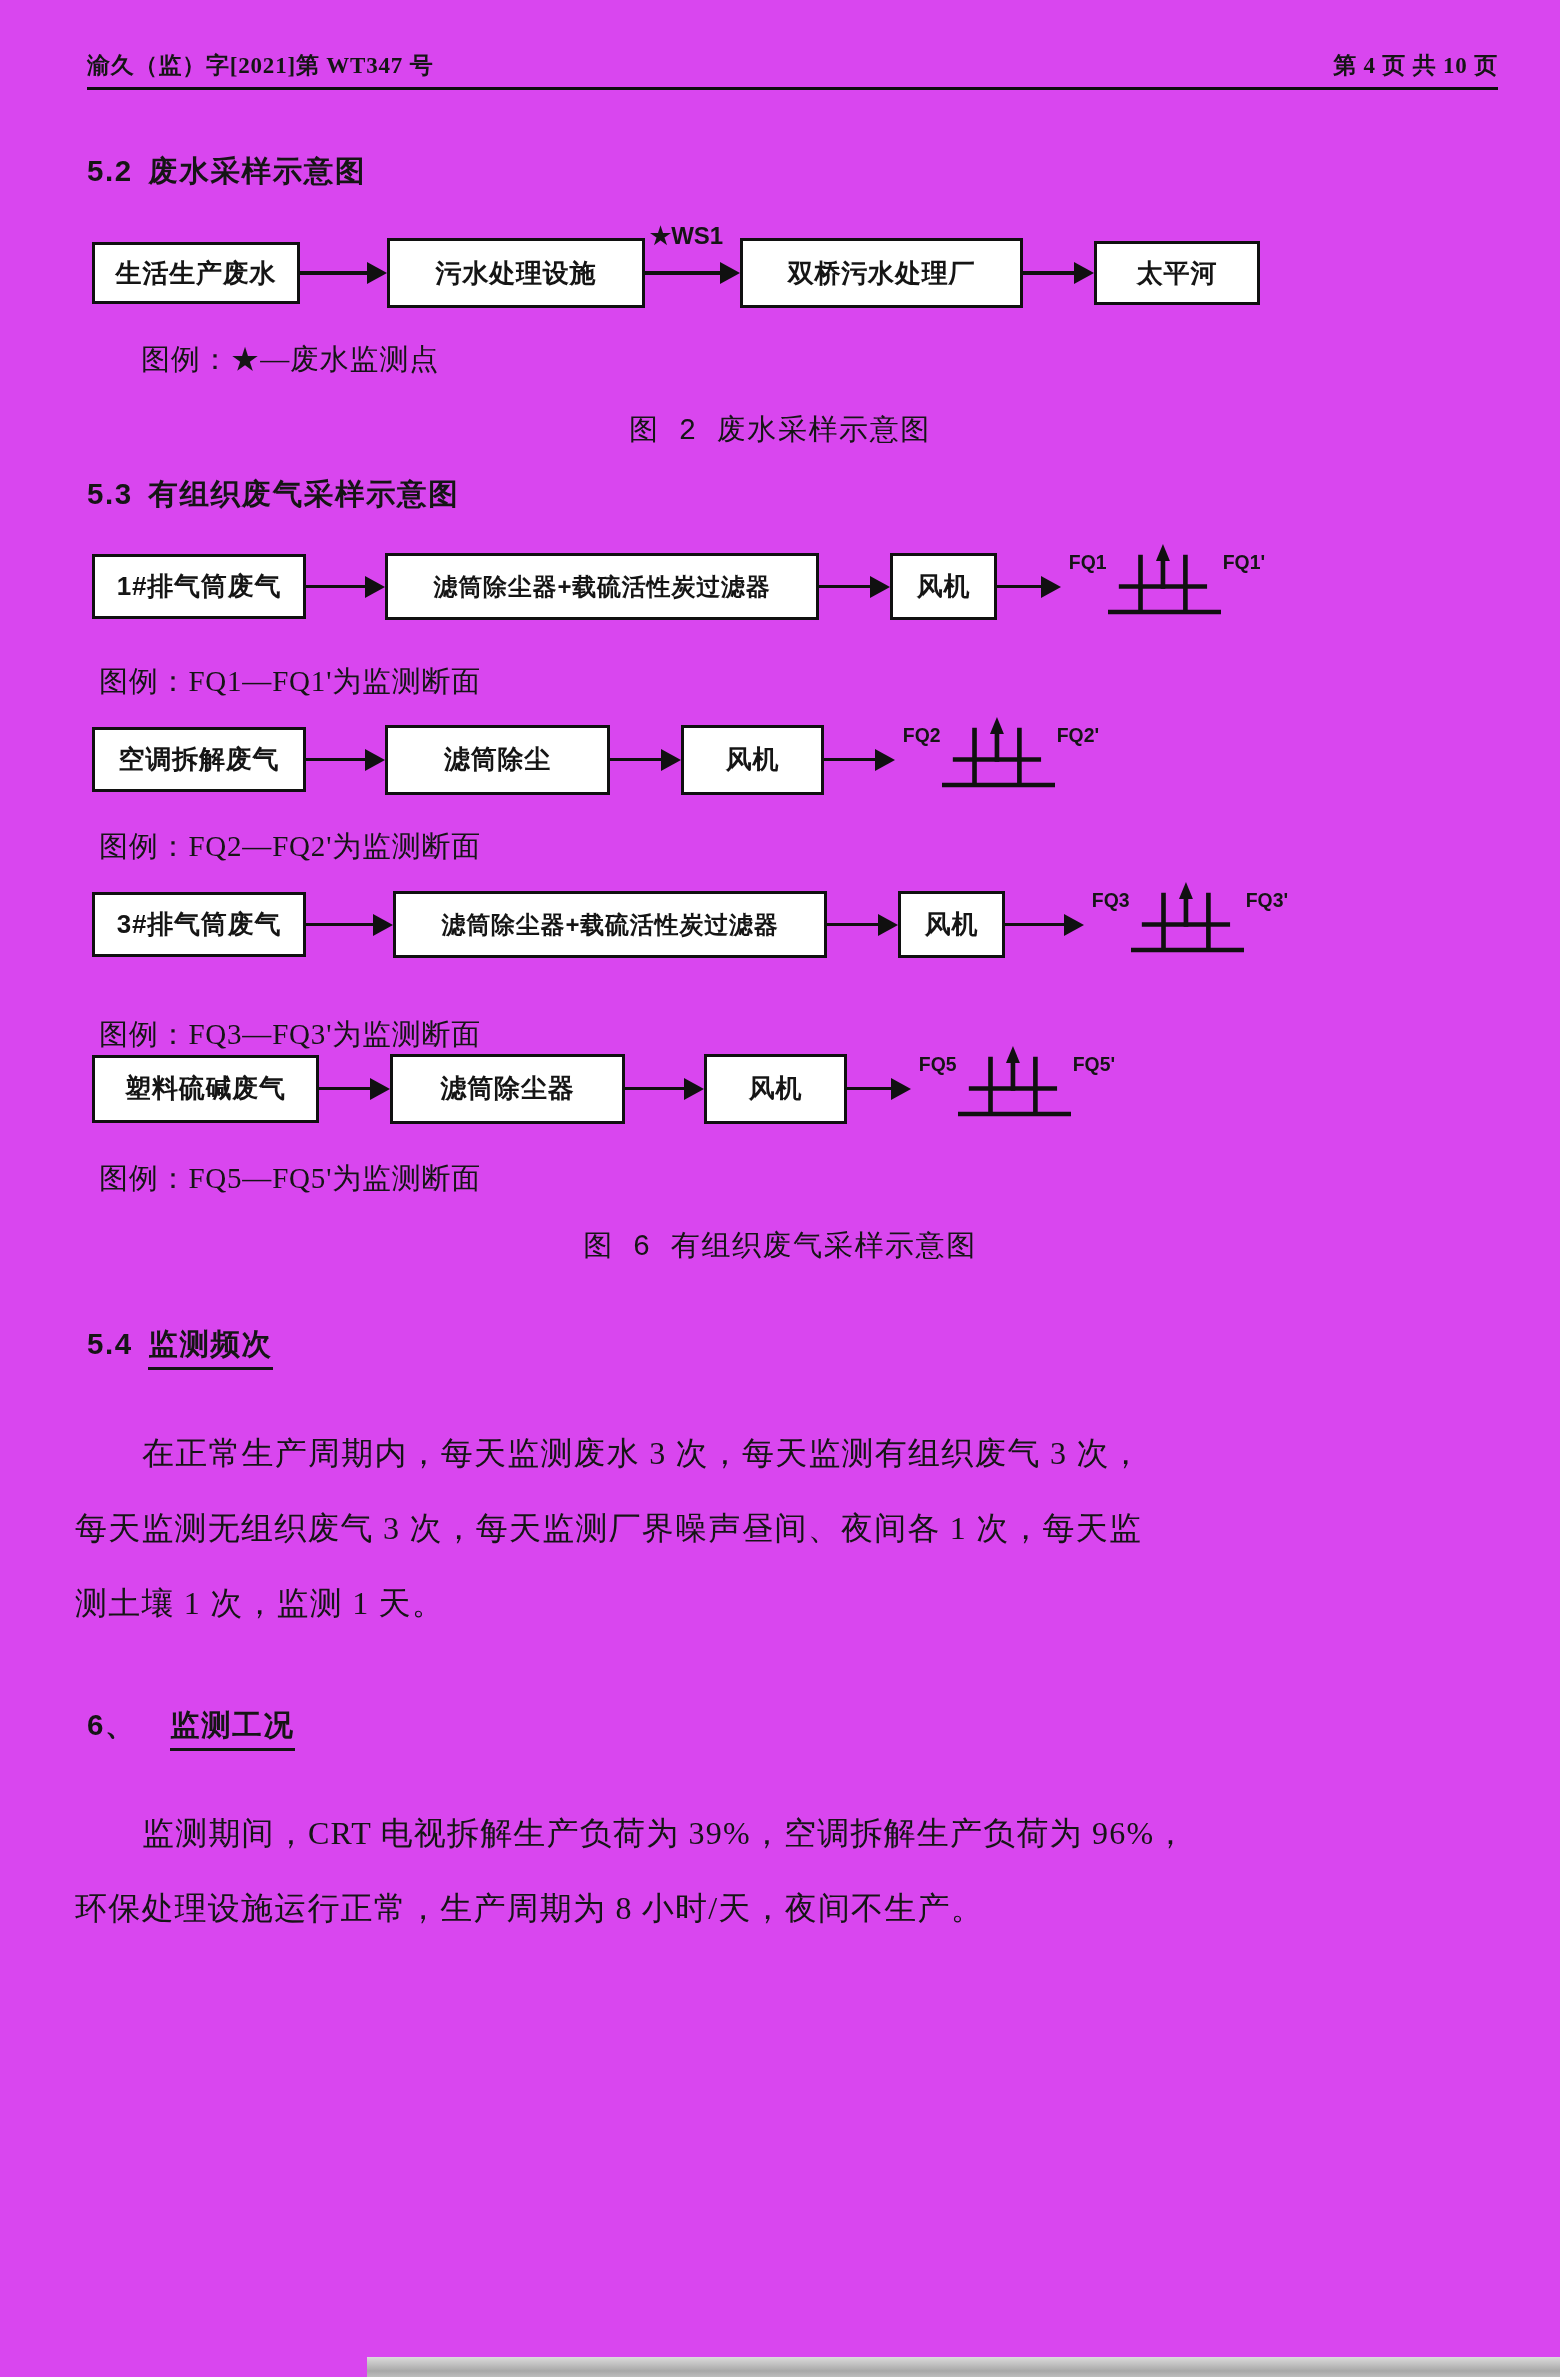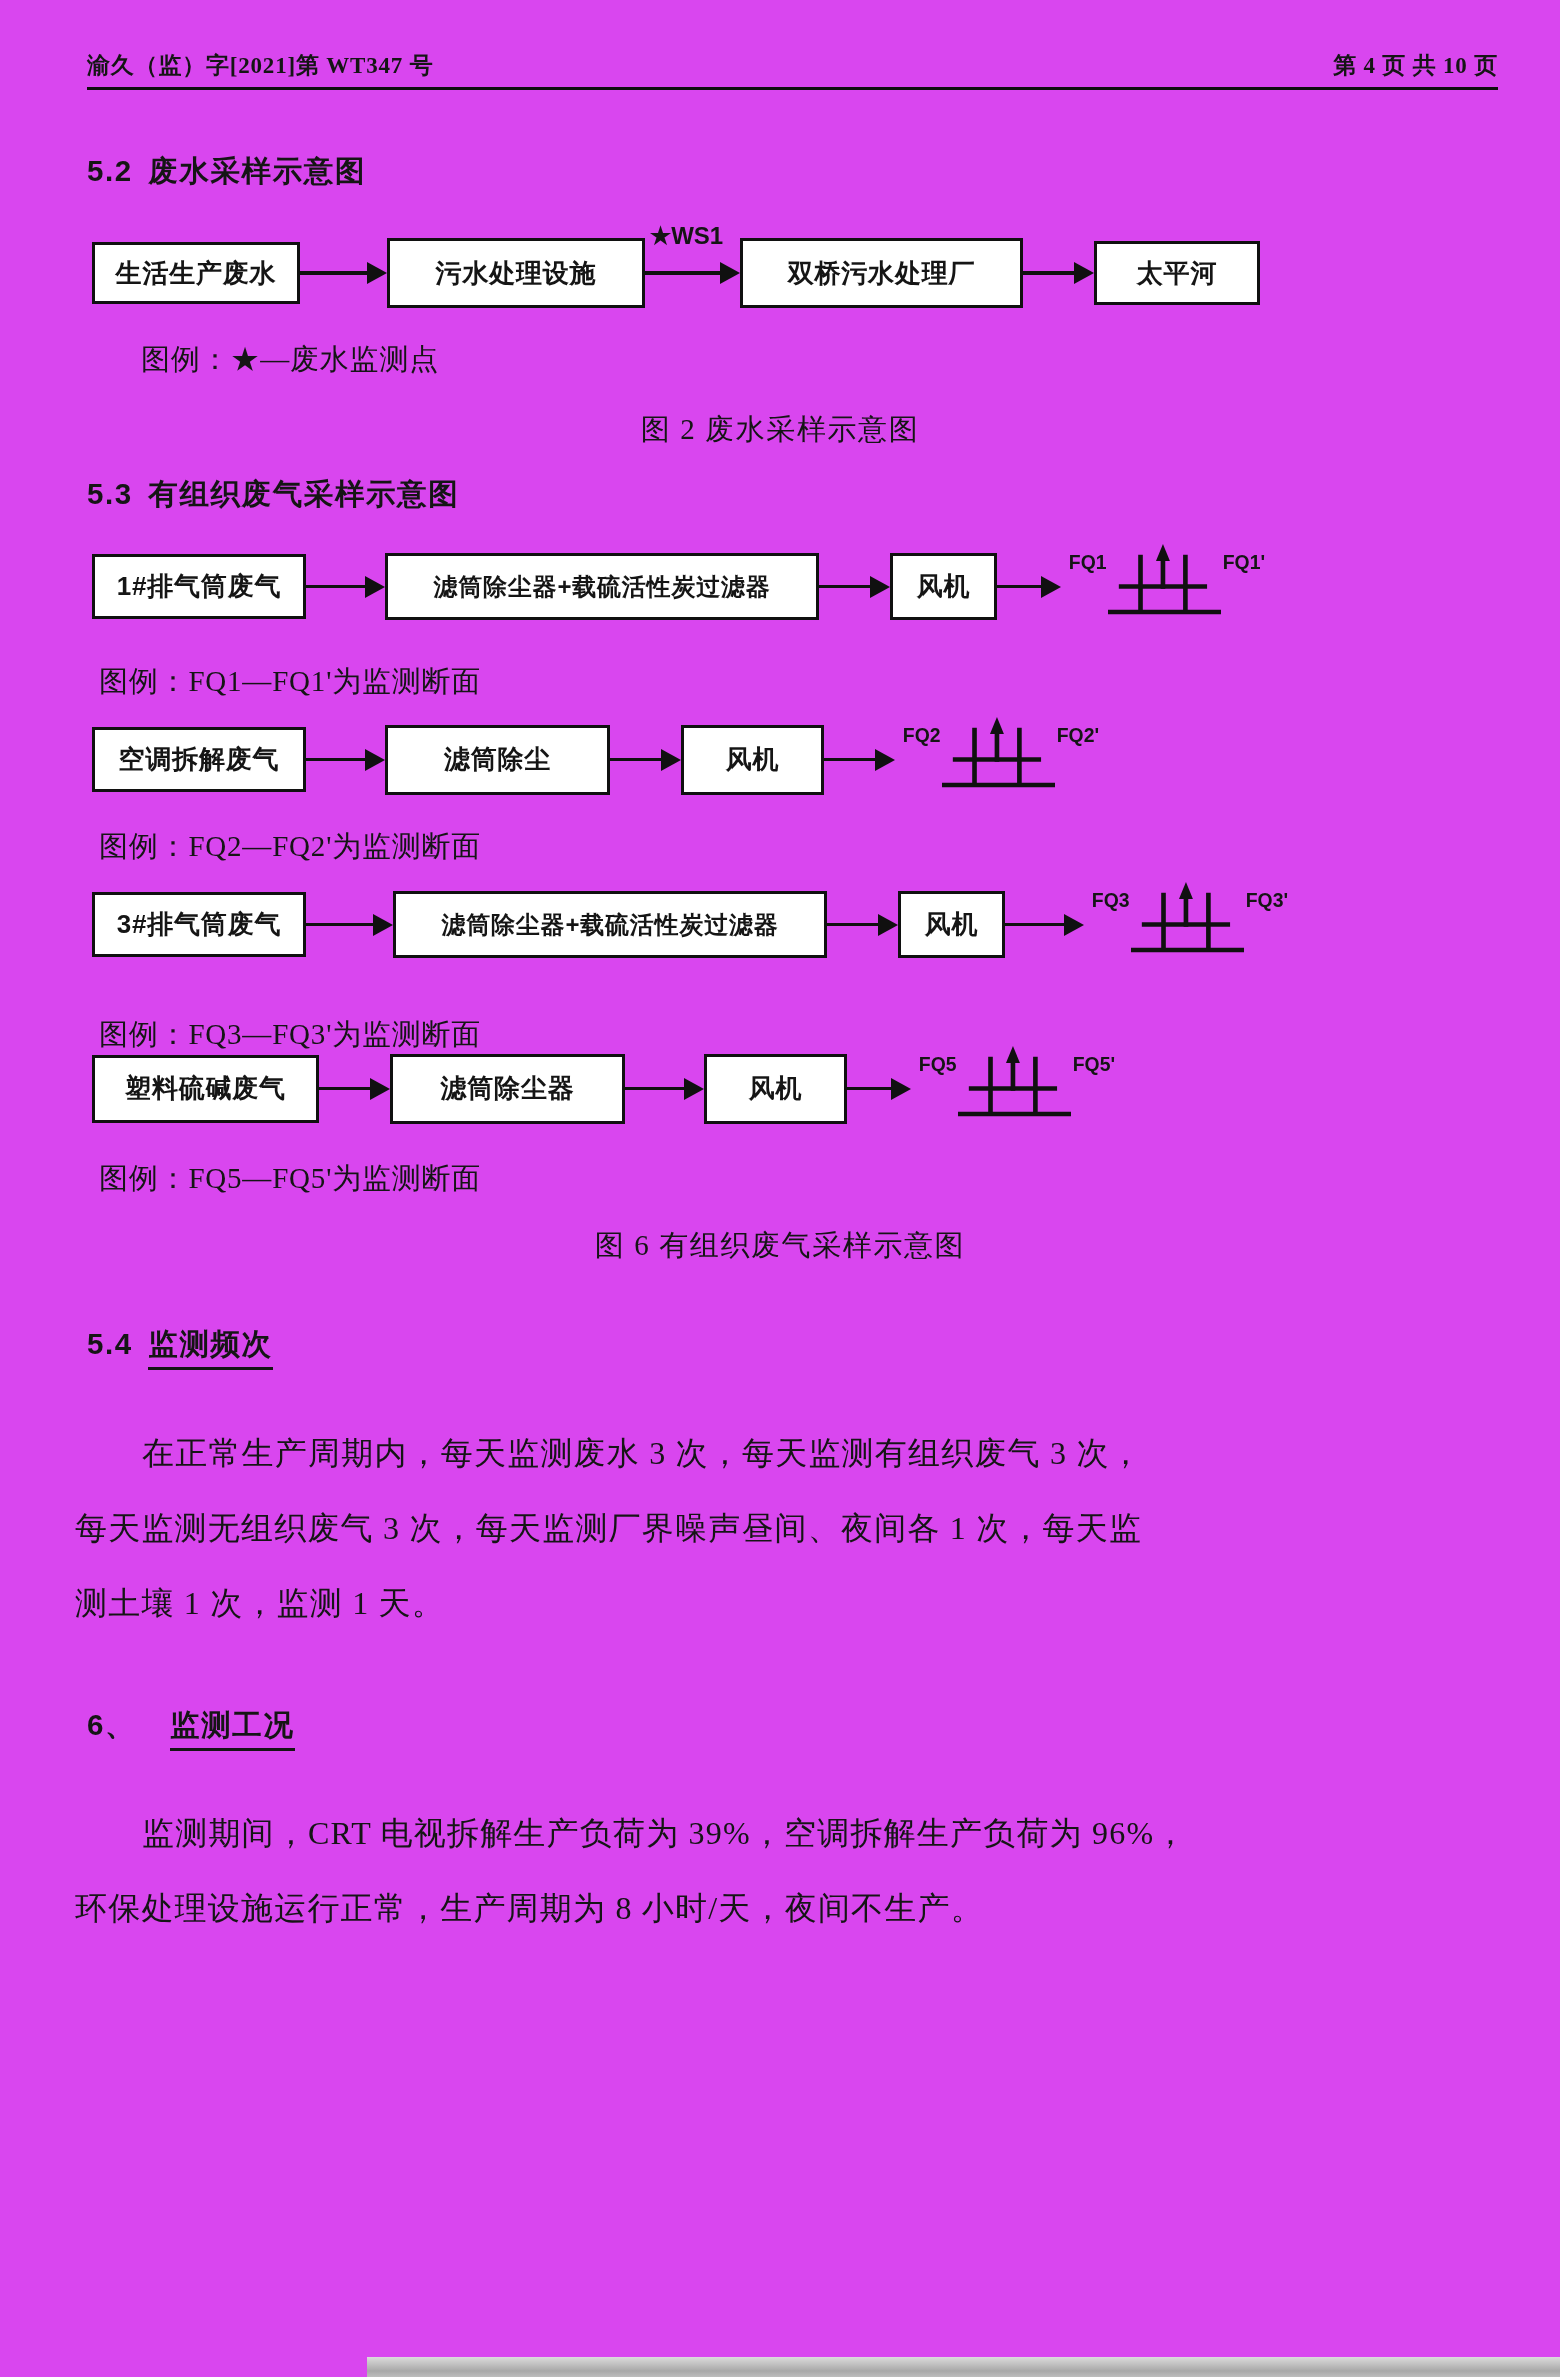--- a/index.html
+++ b/index.html
@@ -73,21 +73,21 @@
   .stack svg line{stroke:#101010;stroke-width:6;}
   .stack svg polygon{fill:#101010;}
   .stack-label{
     font-family:"Liberation Sans", sans-serif;
     font-weight:700;font-size:19.4px;margin-top:9.3px;white-space:nowrap;
   }
   .stack-label.left{margin-right:1.6px;}
   .stack-label.right{margin-left:1.6px;}
   
   .legend{position:absolute;font-size:29px;letter-spacing:0.8px;}
-  .caption{position:absolute;width:100%;text-align:center;font-size:29px;letter-spacing:1.6px;}
+  .caption{position:absolute;width:100%;text-align:center;font-size:29px;letter-spacing:1.6px;font-family:Liberation Mono, monospace;}
   
   .para{position:absolute;left:75px;width:1428px;font-size:32px;line-height:75px;letter-spacing:1.2px;}
   .para .line{white-space:nowrap;}
   .para .indent{padding-left:67px;}
   
   .scan-strip{
     position:absolute;bottom:0;left:367px;right:0;height:20px;
     background:linear-gradient(to bottom,#dcdcdc 0%,#a8a8a8 70%,#bdbdbd 100%);
   }
 </style>

